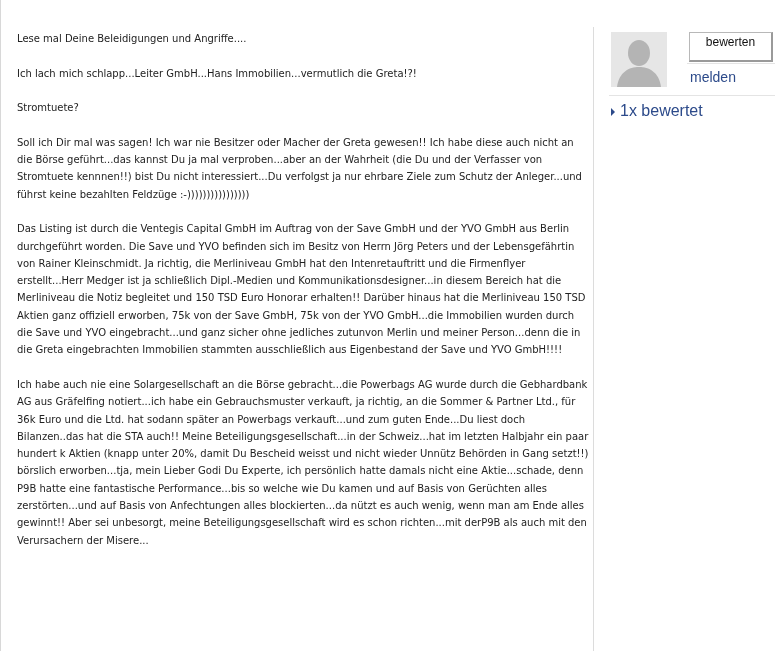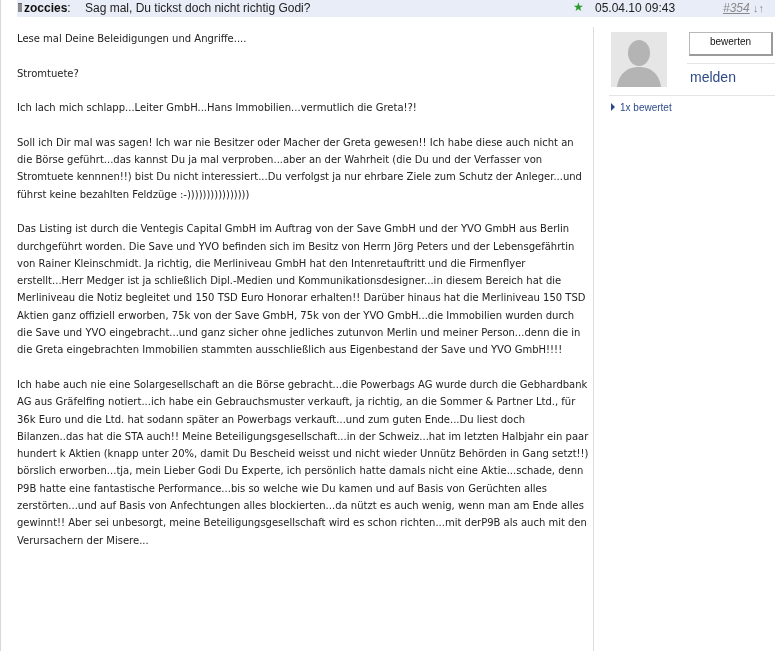--- a/index.html
+++ b/index.html
@@ -118,28 +118,28 @@
       width: 56px;
       height: 55px;
       background: #e6e6e6;
       overflow: hidden;
     }
     .rate-btn {
       position: absolute;
       left: 94px;
       top: 5px;
       width: 84px;
-      height: 24px;
+      height: 30px;
       box-sizing: border-box;
       background: #ffffff;
       border: 1px solid #b8b8b8;
       border-bottom: 2px solid #9a9a9a;
       border-right: 2px solid #9a9a9a;
       font-family: "Liberation Sans", sans-serif;
-      font-size: 10px;
+      font-size: 12px;
       line-height: 18px;
       text-align: center;
       color: #111;
       cursor: pointer;
     }
     .rule-1 {
       position: absolute;
       left: 92px;
       top: 36px;
       width: 89px;
@@ -161,54 +161,45 @@
       top: 68px;
       width: 167px;
       height: 1px;
       background: #e4e4e4;
     }
     .rated {
       position: absolute;
       left: 16px;
       top: 75px;
       font-family: "Liberation Sans", sans-serif;
-      font-size: 10px;
+      font-size: 16px;
       color: #2c4a8a;
       cursor: pointer;
     }
     .rated .tri {
       display: inline-block;
       width: 0;
       height: 0;
       border-top: 4px solid transparent;
       border-bottom: 4px solid transparent;
       border-left: 4px solid #2c4a8a;
       margin-right: 5px;
       vertical-align: 0px;
     }
   </style>
 </head>
 <body>
 
 <div class="post">
 
-  <div class="post-header">
-    <span class="lock"></span>
-    <span class="author"><span>zoccies</span><span style="font-weight:normal">:</span></span>
-    <span class="title">Sag mal, Du tickst doch nicht richtig Godi?</span>
-    <span class="star">★</span>
-    <span class="date">05.04.10 09:43</span>
-    <span class="num">#354</span>
-    <span class="arrows">↓↑</span>
-  </div>
 
   <div class="post-body">
     <p>Lese mal Deine Beleidigungen und Angriffe....</p>
+    <p>Ich lach mich schlapp...Leiter GmbH...Hans Immobilien...vermutlich die Greta!?!</p>
     <p>Stromtuete?</p>
-    <p>Ich lach mich schlapp...Leiter GmbH...Hans Immobilien...vermutlich die Greta!?!</p>
     <p>Soll ich Dir mal was sagen! Ich war nie Besitzer oder Macher der Greta gewesen!! Ich habe diese auch nicht an die Börse geführt...das kannst Du ja mal verproben...aber an der Wahrheit (die Du und der Verfasser von Stromtuete kennnen!!) bist Du nicht interessiert...Du verfolgst ja nur ehrbare Ziele zum Schutz der Anleger...und führst keine bezahlten Feldzüge :-))))))))))))))))</p>
     <p>Das Listing ist durch die Ventegis Capital GmbH im Auftrag von der Save GmbH und der YVO GmbH aus Berlin durchgeführt worden. Die Save und YVO befinden sich im Besitz von Herrn Jörg Peters und der Lebensgefährtin von Rainer Kleinschmidt. Ja richtig, die Merliniveau GmbH hat den Intenretauftritt und die Firmenflyer erstellt...Herr Medger ist ja schließlich Dipl.-Medien und Kommunikationsdesigner...in diesem Bereich hat die Merliniveau die Notiz begleitet und 150 TSD Euro Honorar erhalten!! Darüber hinaus hat die Merliniveau 150 TSD Aktien ganz offiziell erworben, 75k von der Save GmbH, 75k von der YVO GmbH...die Immobilien wurden durch die Save und YVO eingebracht...und ganz sicher ohne jedliches zutunvon Merlin und meiner Person...denn die in die Greta eingebrachten Immobilien stammten ausschließlich aus Eigenbestand der Save und YVO GmbH!!!!</p>
     <p>Ich habe auch nie eine Solargesellschaft an die Börse gebracht...die Powerbags AG wurde durch die Gebhardbank AG aus Gräfelfing notiert...ich habe ein Gebrauchsmuster verkauft, ja richtig, an die Sommer &amp; Partner Ltd., für 36k Euro und die Ltd. hat sodann später an Powerbags verkauft...und zum guten Ende...Du liest doch Bilanzen..das hat die STA auch!! Meine Beteiligungsgesellschaft...in der Schweiz...hat im letzten Halbjahr ein paar hundert k Aktien (knapp unter 20%, damit Du Bescheid weisst und nicht wieder Unnütz Behörden in Gang setzt!!) börslich erworben...tja, mein Lieber Godi Du Experte, ich persönlich hatte damals nicht eine Aktie...schade, denn P9B hatte eine fantastische Performance...bis so welche wie Du kamen und auf Basis von Gerüchten alles zerstörten...und auf Basis von Anfechtungen alles blockierten...da nützt es auch wenig, wenn man am Ende alles gewinnt!! Aber sei unbesorgt, meine Beteiligungsgesellschaft wird es schon richten...mit derP9B als auch mit den Verursachern der Misere...</p>
   </div>
 
   <div class="divider"></div>
 
   <div class="sidebar">
     <div class="avatar">
       <svg width="56" height="55" viewBox="0 0 56 55">

